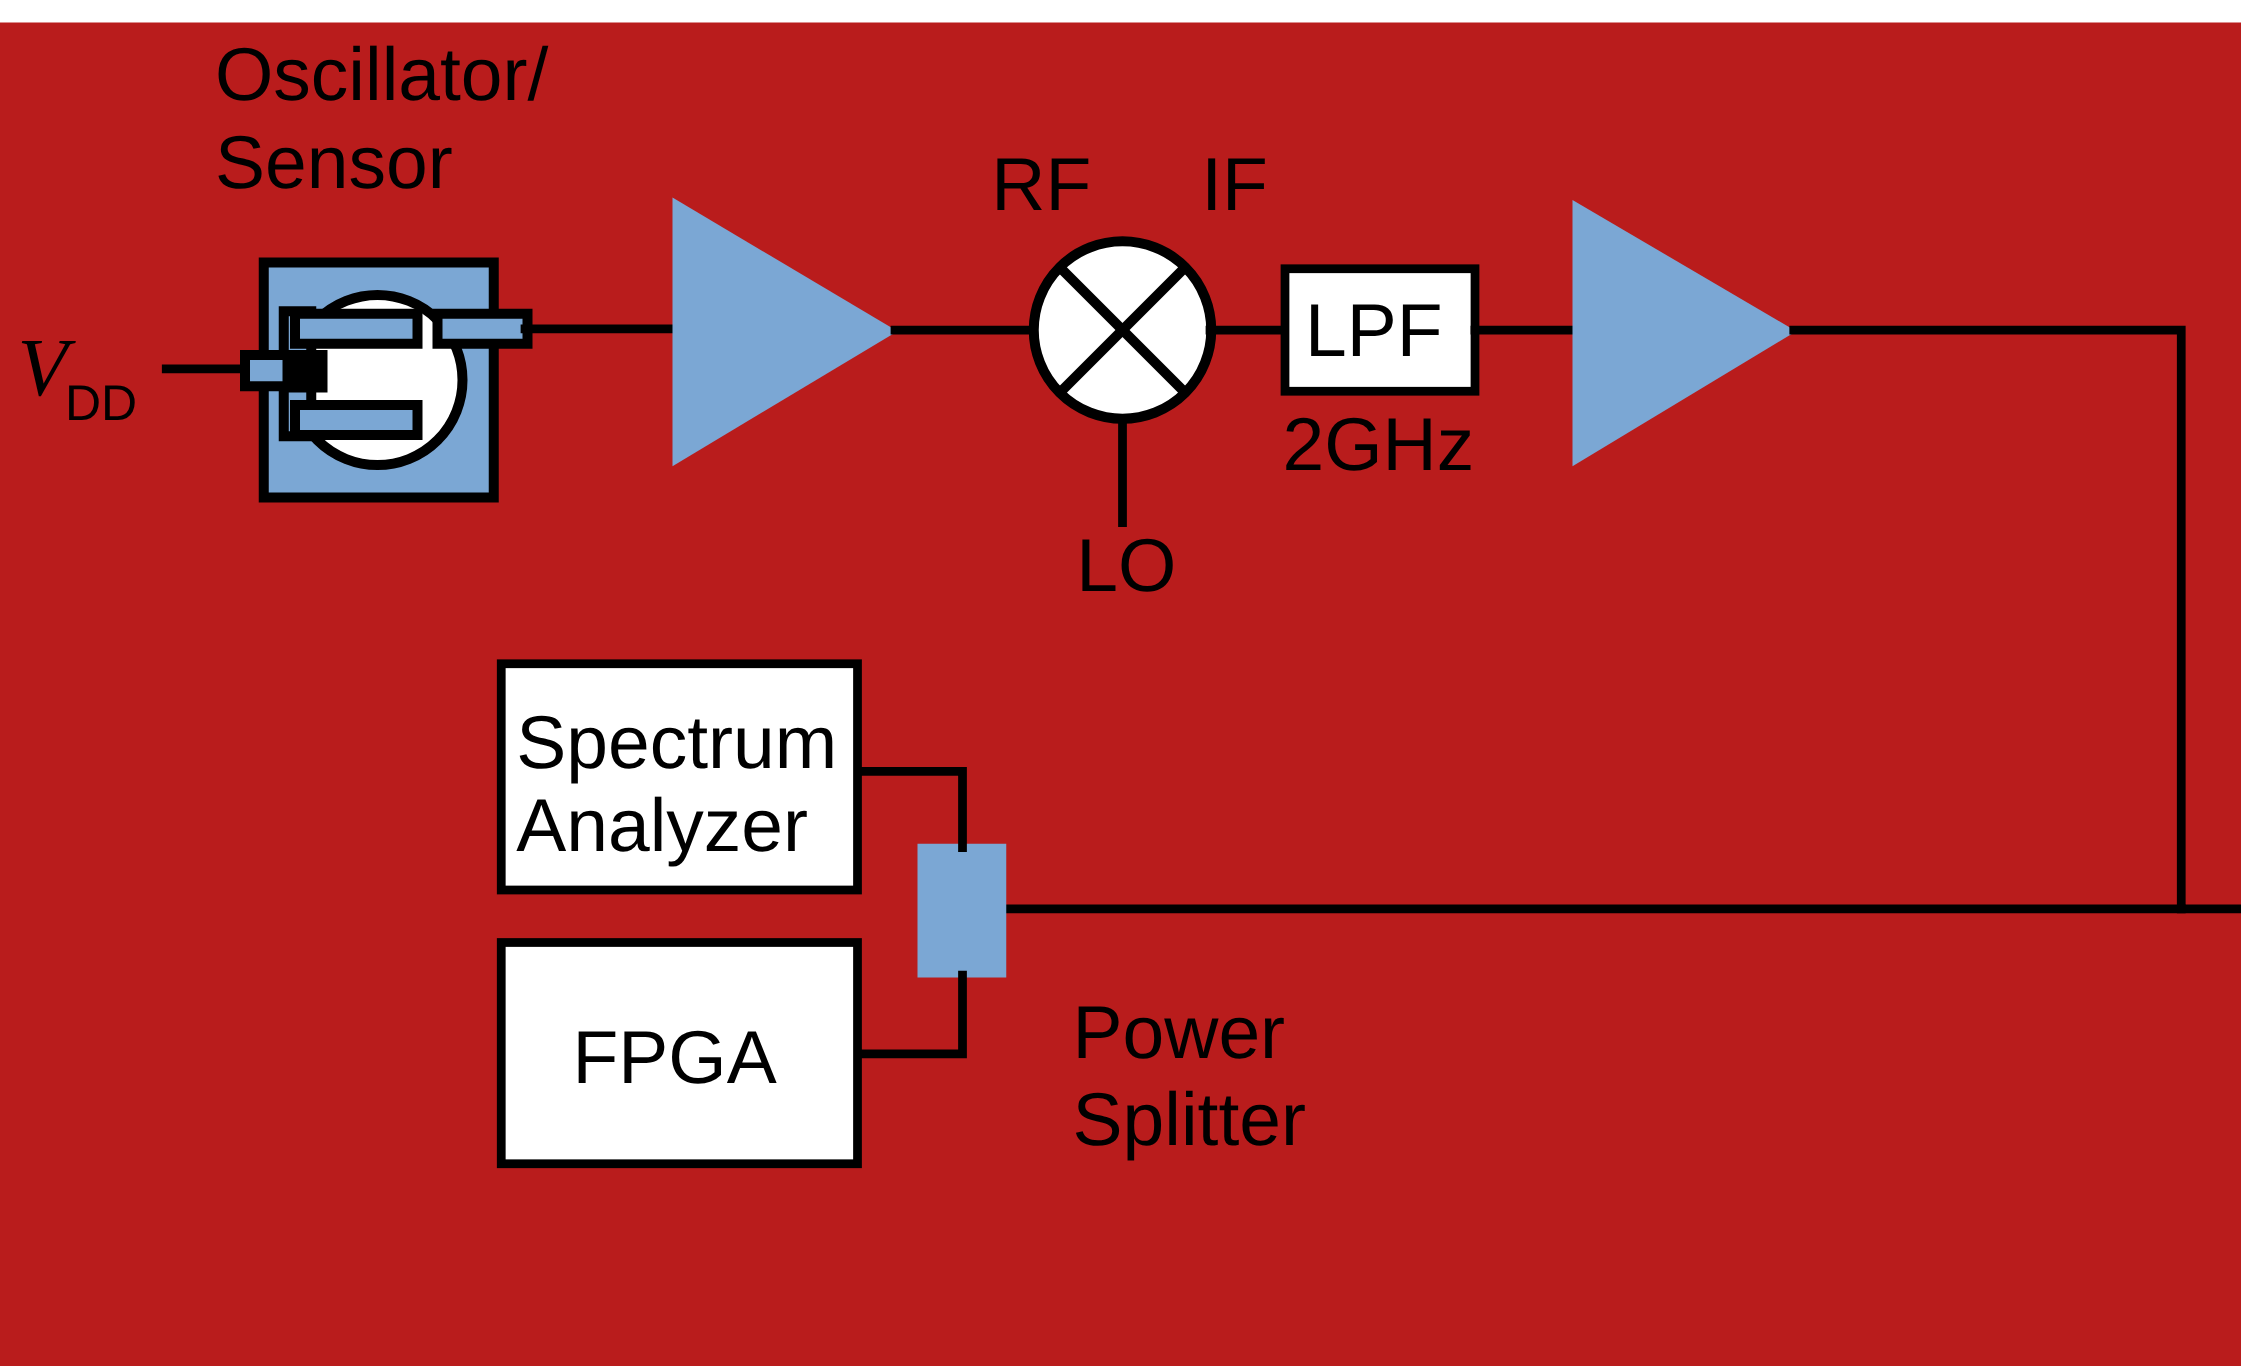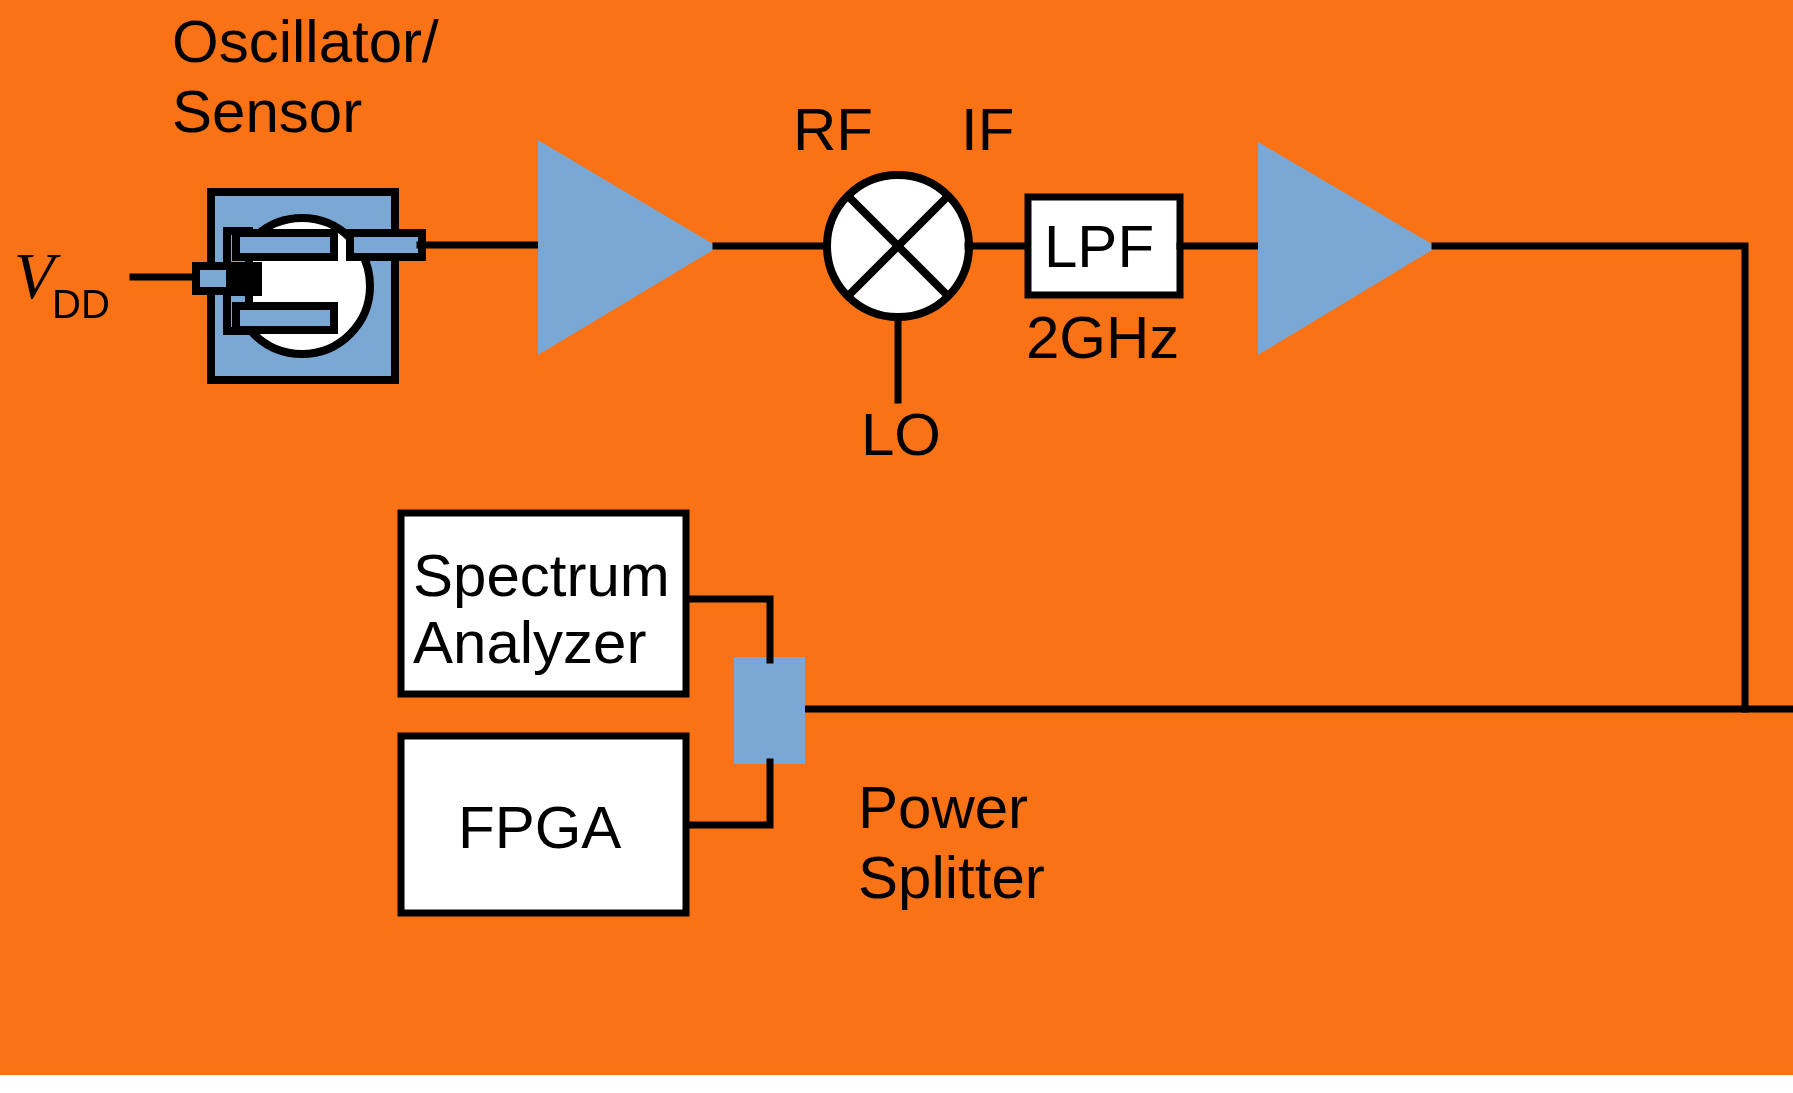--- a/index.html
+++ b/index.html
@@ -10,21 +10,22 @@
   body {
     width: 1793px;
     height: 1093px;
     font-family: "Liberation Sans", sans-serif;
     overflow: hidden;
   }
   #diagram-root {
     position: relative;
     width: 1793px;
     height: 1075px;
-    background: #f97316;
+    background: #b91c1c;
+    margin-top: 18px;
   }
   svg#block-diagram {
     display: block;
     width: 1793px;
     height: 1093px;
   }
   .wire {
     stroke: #000000;
     stroke-width: 7;
     fill: none;

